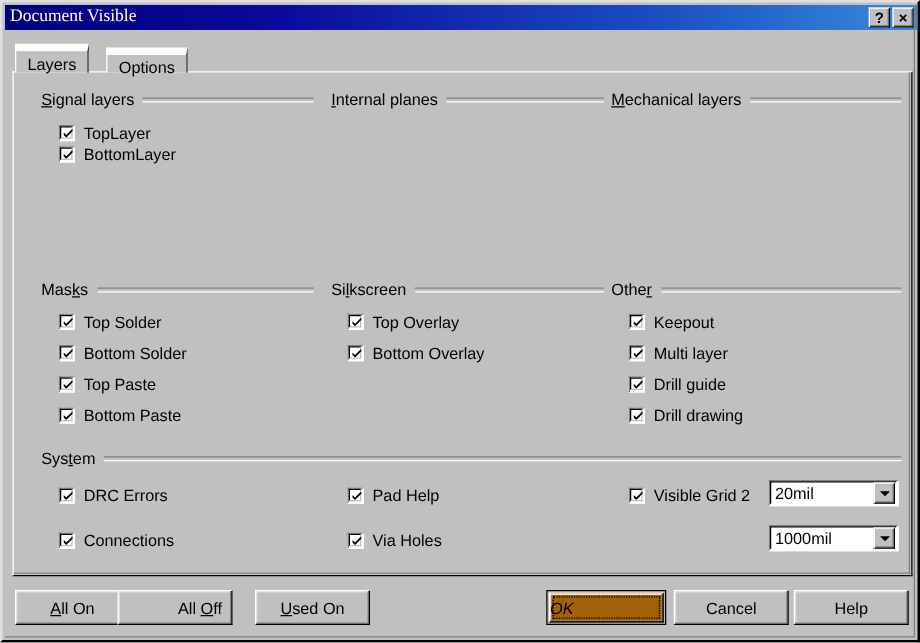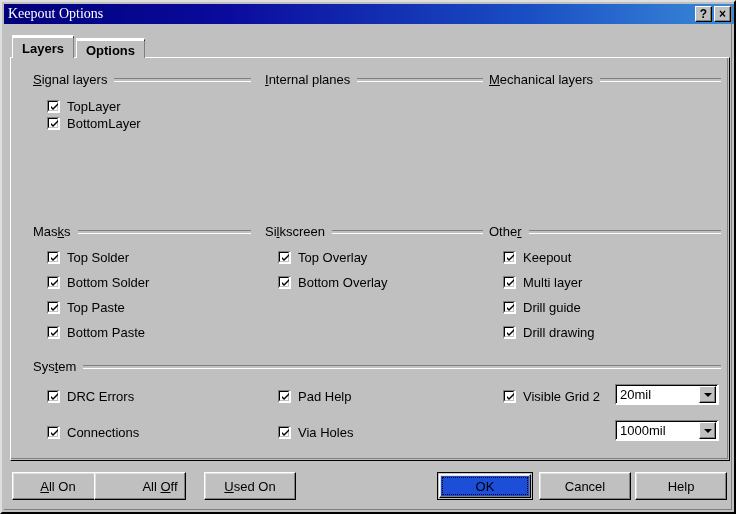--- a/index.html
+++ b/index.html
@@ -86,36 +86,35 @@
     align-items: flex-end;
     z-index: 3;
   }
   .tab {
     position: relative;
     background: #c0c0c0;
     padding: 2px 9px 3px 9px;
     font-size: 13px;
     line-height: 16px;
     box-sizing: border-box;
-    border-top: 3px solid #ffffff;
+    border-top: 6px solid #ffffff;
     border-left: 1px solid #ffffff;
     border-right: 1px solid #000000;
     cursor: default;
     white-space: nowrap;
-    font-weight: bold;
   }
   .tab.selected {
     height: 23px;
     margin-right: 0px;
     z-index: 5;
     padding-top: 3px;
   }
   .tab.unselected {
     height: 20px;
-    margin-left: 2px;
+    margin-left: 14px;
     margin-bottom: 0px;
     z-index: 2;
     padding-top: 2px;
   }
   .tab .shadow-r {
     position: absolute;
     top: 0; right: -1px; bottom: 0;
     width: 1px;
     background: #808080;
   }
@@ -281,46 +280,47 @@
     padding: 0;
   }
   .pbtn.default {
     border: 1px solid #000000;
     box-shadow: none;
   }
   .pbtn.default .inner {
     position: absolute;
     left: 1px; top: 1px; right: 1px; bottom: 1px;
     box-sizing: border-box;
-    background: #1d4ed8;
+    background: #a16207;
     border-top: 1px solid #ffffff;
     border-left: 1px solid #ffffff;
     border-right: 1px solid #000000;
     border-bottom: 1px solid #000000;
     box-shadow: inset -1px -1px 0 #808080, inset 1px 1px 0 #dfdfdf;
     display: flex;
     align-items: center;
-    justify-content: center;
+    justify-content: flex-start;
+    font-style: italic;
   }
   .pbtn.default .focusring {
     position: absolute;
     left: 4px; top: 4px; right: 4px; bottom: 4px;
     border: 1px dotted #000000;
   }
   .pbtn .btxt { position: relative; z-index: 2; }
 
   u.acc { text-decoration: underline; }
 </style>
 </head>
 <body>
 
 <div id="dialog">
 
   <div class="titlebar">
-    <div class="title-text">Keepout Options</div>
+    <div class="title-text">Document Visible</div>
     <div class="title-buttons">
       <button class="title-btn">?</button>
       <button class="title-btn">×</button>
     </div>
   </div>
 
   <div class="tabstrip">
     <div class="tab selected">
       <span>Layers</span>
       <span class="shadow-r"></span>

